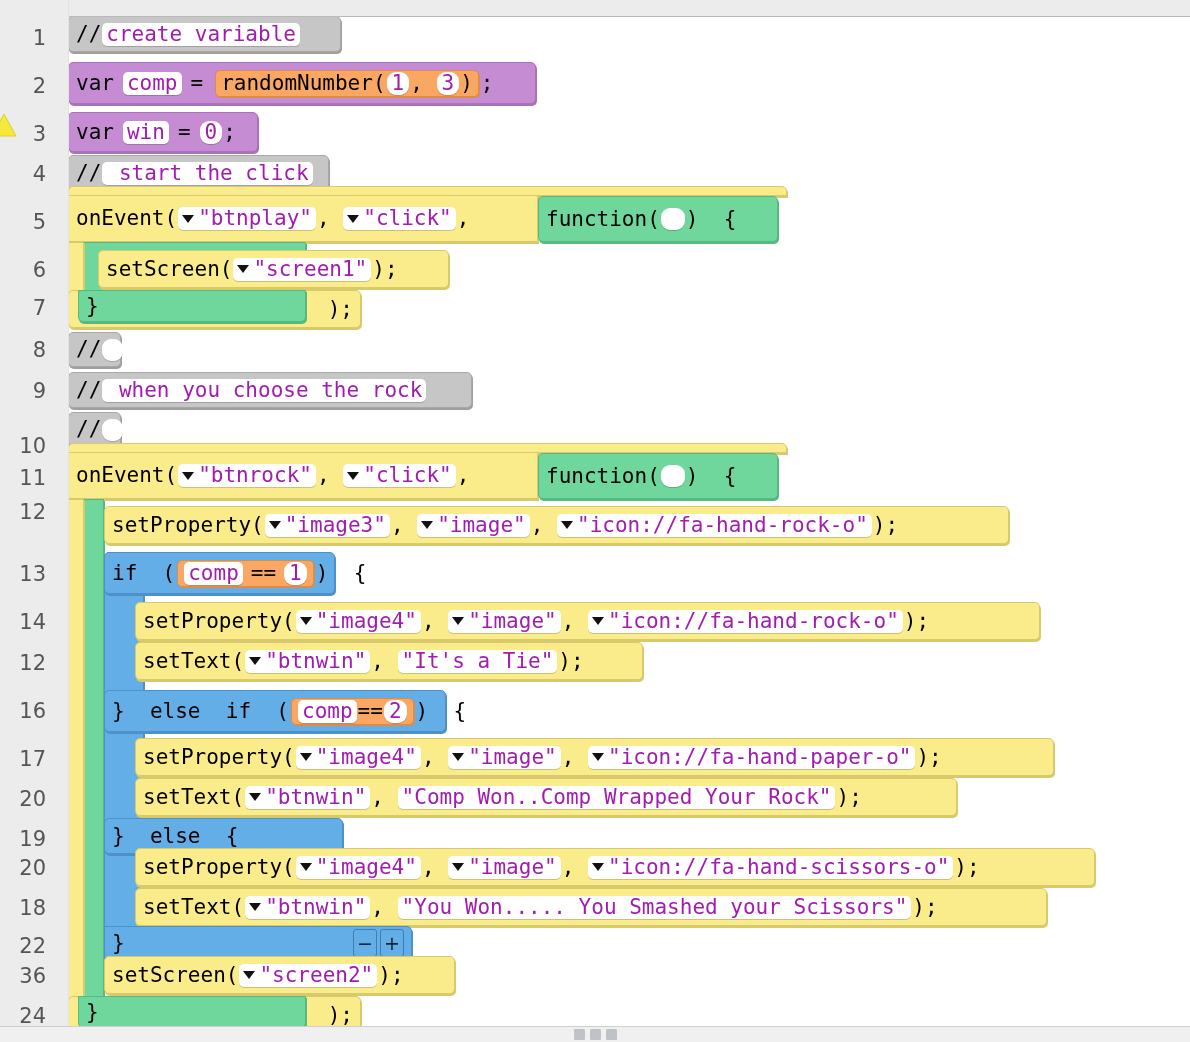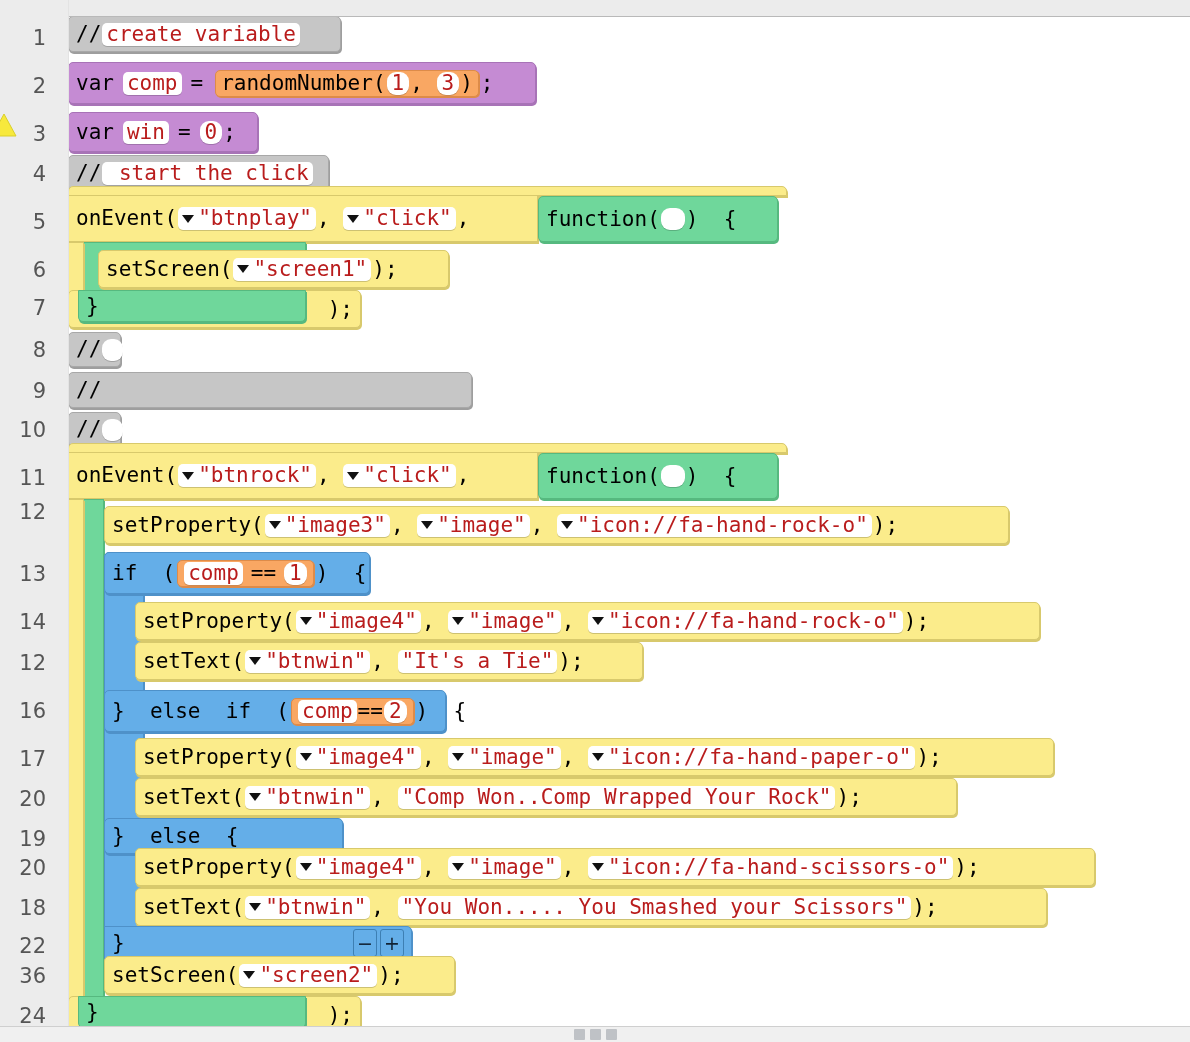--- a/index.html
+++ b/index.html
@@ -53,21 +53,21 @@
   .c-yellow{background:#fbec8b;border:1px solid #d8c96c;box-shadow:1px 2px 0 #d8c96c;}
   .c-green {background:#6fd79b;border:1px solid #56b97f;box-shadow:1px 2px 0 #56b97f;}
   .c-blue  {background:#64aee8;border:1px solid #4e91c9;box-shadow:1px 2px 0 #4e91c9;}
 
   
   .fld{
     display:inline-flex;align-items:center;
     background:#fff;border-radius:5px;
     padding:1px 4px;margin:0 1px;
     box-shadow:0 1px 0 rgba(0,0,0,.18);
-    font-size:21px;color:#b91c1c;white-space:pre;
+    font-size:21px;color:#a21caf;white-space:pre;
   }
   .fld.num{padding:1px 5px;border-radius:9px;}
   .caret{
     display:inline-block;
     width:0;height:0;margin-right:4px;
     border-left:6px solid transparent;border-right:6px solid transparent;
     border-top:8px solid #111;
   }
   .orange-inline{
     display:inline-flex;align-items:center;
@@ -109,21 +109,21 @@
 
 <div class="lnum" style="top:26px">1</div>
 <div class="lnum" style="top:74px">2</div>
 <div class="lnum" style="top:122px">3</div>
 <div class="lnum" style="top:162px">4</div>
 <div class="lnum" style="top:210px">5</div>
 <div class="lnum" style="top:258px">6</div>
 <div class="lnum" style="top:296px">7</div>
 <div class="lnum" style="top:338px">8</div>
 <div class="lnum" style="top:379px">9</div>
-<div class="lnum" style="top:418px">10</div>
+<div class="lnum" style="top:434px">10</div>
 <div class="lnum" style="top:466px">11</div>
 <div class="lnum" style="top:500px">12</div>
 <div class="lnum" style="top:562px">13</div>
 <div class="lnum" style="top:610px">14</div>
 <div class="lnum" style="top:651px">12</div>
 <div class="lnum" style="top:699px">16</div>
 <div class="lnum" style="top:747px">17</div>
 <div class="lnum" style="top:787px">20</div>
 <div class="lnum" style="top:827px">19</div>
 <div class="lnum" style="top:856px">20</div>
@@ -212,20 +212,21 @@
     <span>}</span>
   </div>
 
   <div class="blk c-gray" style="left:68px;top:332px;width:53px;height:35px;">
     <span>//</span>
     <span class="fld" style="min-width:13px;min-height:20px;border-radius:9px;"></span>
   </div>
 
   <div class="blk c-gray" style="left:68px;top:372px;width:404px;height:36px;">
     <span>//</span>
+    <span class="fld"> when you choose the rock</span>
   </div>
 
   <div class="blk c-gray" style="left:68px;top:412px;width:53px;height:35px;">
     <span>//</span>
     <span class="fld" style="min-width:13px;min-height:20px;border-radius:9px;"></span>
   </div>
 
   <div class="blk c-yellow" style="left:68px;top:443px;width:719px;height:10px;border-radius:5px 5px 0 0;"></div>
   <div class="blk c-yellow" style="left:68px;top:453px;width:470px;height:46px;border-radius:0;border-top:none;">
     <span>onEvent(</span>
@@ -259,21 +260,21 @@
     </span>
     <span>, </span>
     <span class="fld">
       <span class="caret"></span><span>"icon://fa-hand-rock-o"</span>
     </span>
     <span>);</span>
   </div>
 
   <div class="blk c-blue" style="left:104px;top:552px;width:40px;height:400px;border-radius:5px 0 0 5px;"></div>
 
-  <div class="blk c-blue" style="left:104px;top:552px;width:266px;height:42px;">
+  <div class="blk c-blue" style="left:104px;top:552px;width:231px;height:42px;">
     <span>if  (</span>
     <span class="orange-inline">
       <span class="fld">comp</span>
       <span style="width:7px"></span>
       <span>==</span>
       <span style="width:7px"></span>
       <span class="fld num">1</span>
     </span>
     <span>)  {</span>
   </div>

